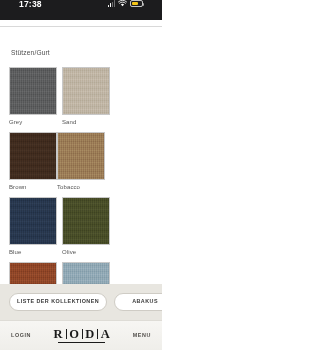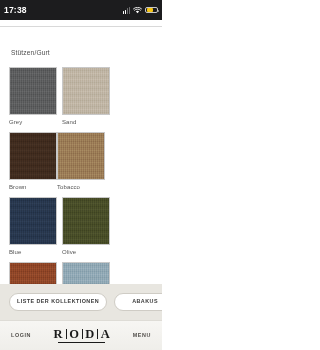--- a/index.html
+++ b/index.html
@@ -8,22 +8,22 @@
     background:#ffffff;
     font-family:"Liberation Sans", sans-serif;
     -webkit-font-smoothing:antialiased;
   }
   .phone{position:relative;width:162px;height:350px;overflow:hidden;background:#fff;}
 
   
   .statusbar{
     position:absolute;top:0;left:0;width:162px;height:20px;
     background:#1c1c1e;color:#ffffff;
-    display:flex;align-items:center;justify-content:space-between;
-    padding:0 4px;box-sizing:border-box;z-index:30;
+    display:flex;align-items:flex-start;justify-content:space-between;
+    padding:0 19px;box-sizing:border-box;z-index:30;
   }
   .clock{font-size:8.5px;font-weight:600;letter-spacing:.2px;line-height:1;}
   .status-right{display:flex;align-items:center;gap:3px;}
   .sig{display:flex;align-items:flex-end;gap:.7px;height:7px;}
   .sig i{display:block;width:1.3px;background:#fff;border-radius:.3px;}
   .sig i:nth-child(1){height:2.4px;}
   .sig i:nth-child(2){height:4px;}
   .sig i:nth-child(3){height:5.4px;background:#6e6e70;}
   .sig i:nth-child(4){height:7px;background:#6e6e70;}
   .wifi{width:9px;height:7px;position:relative;}

